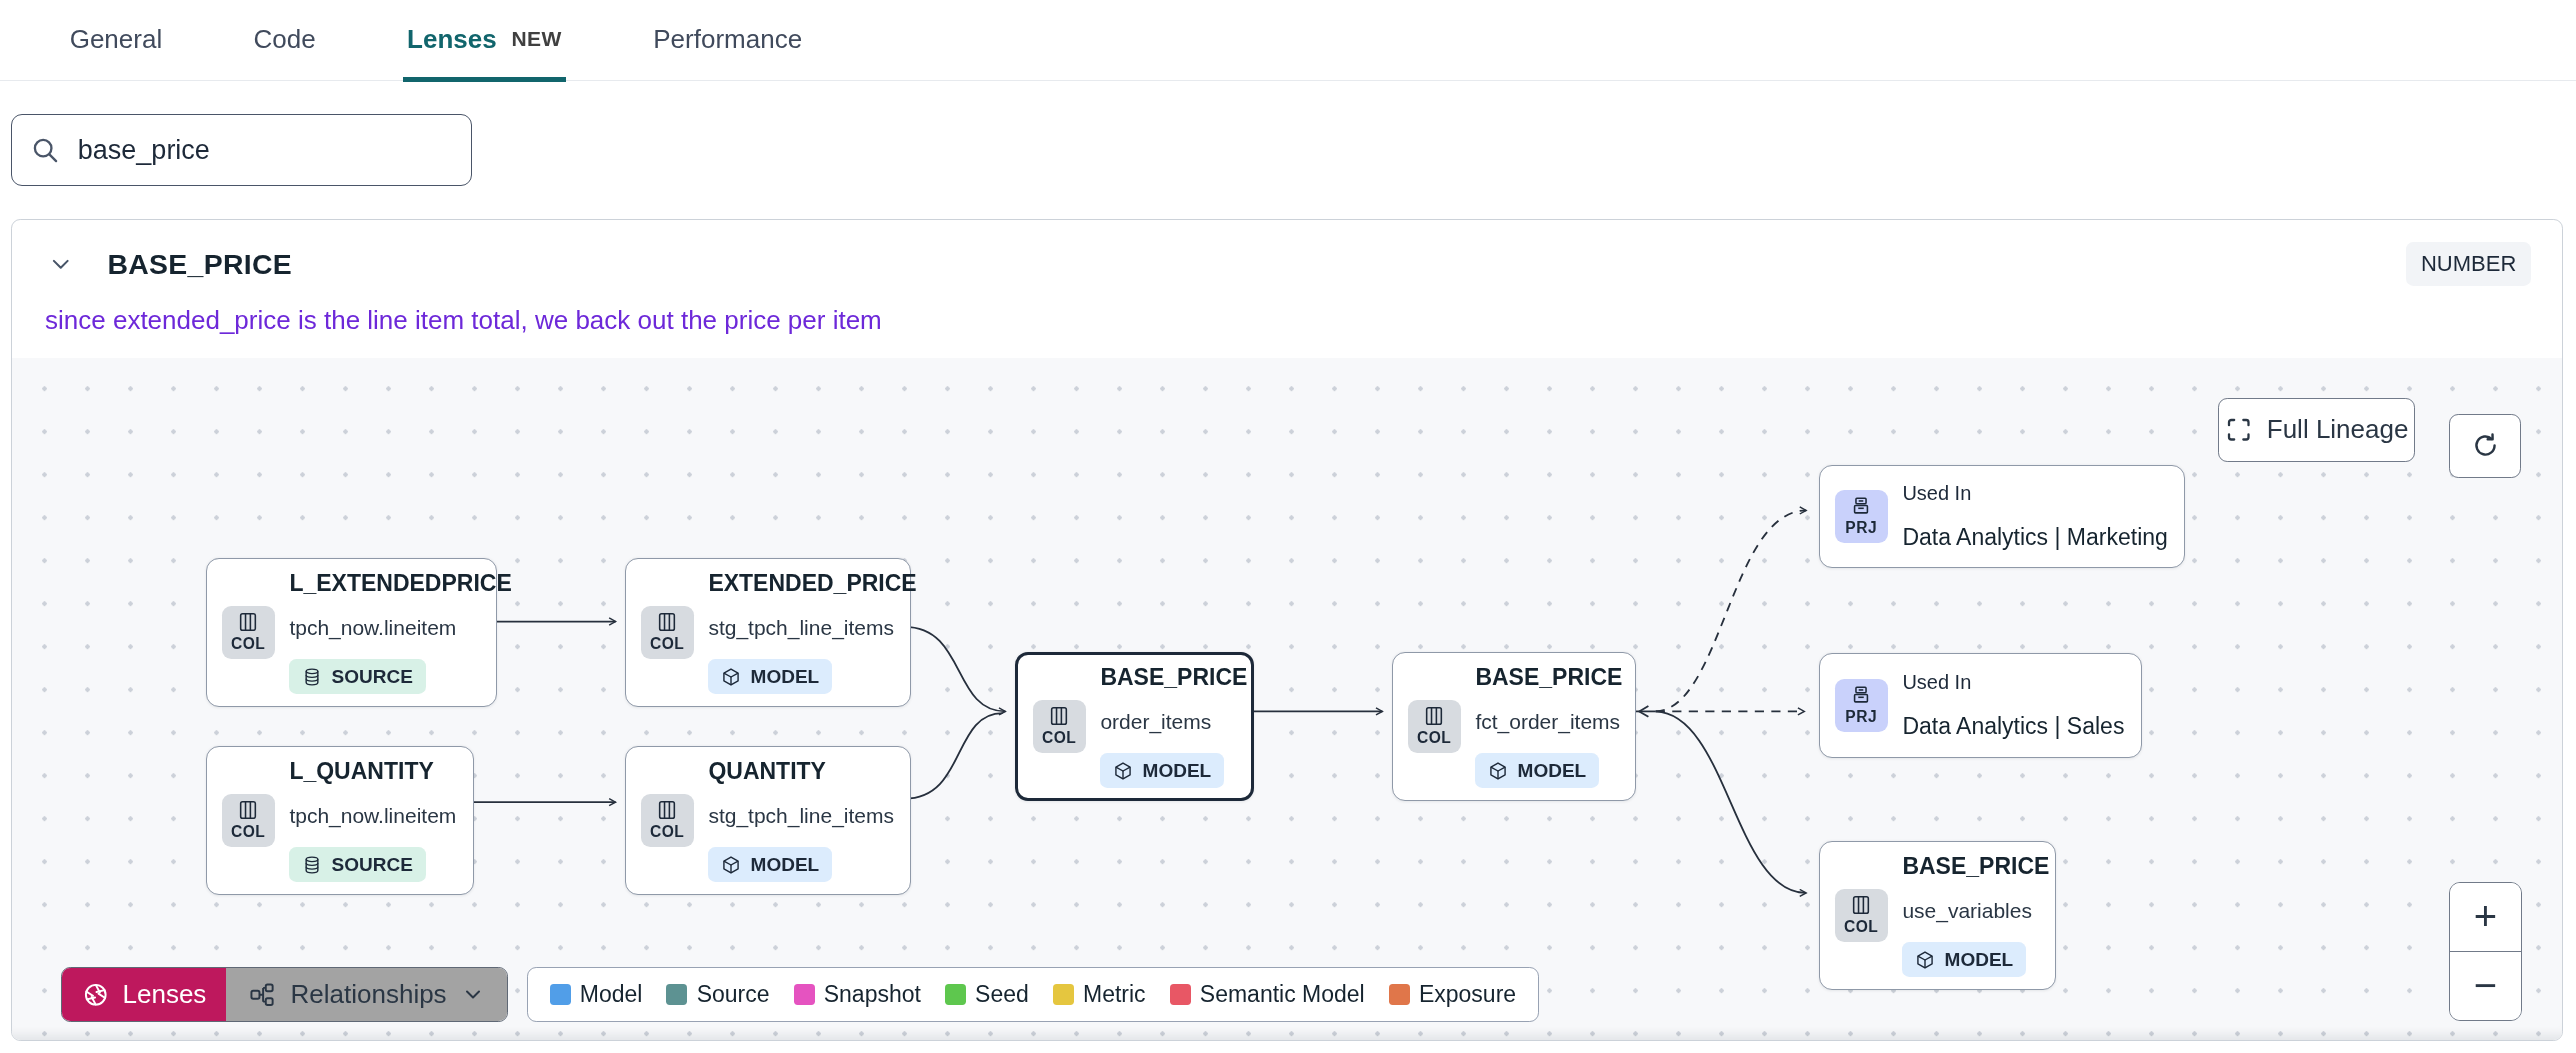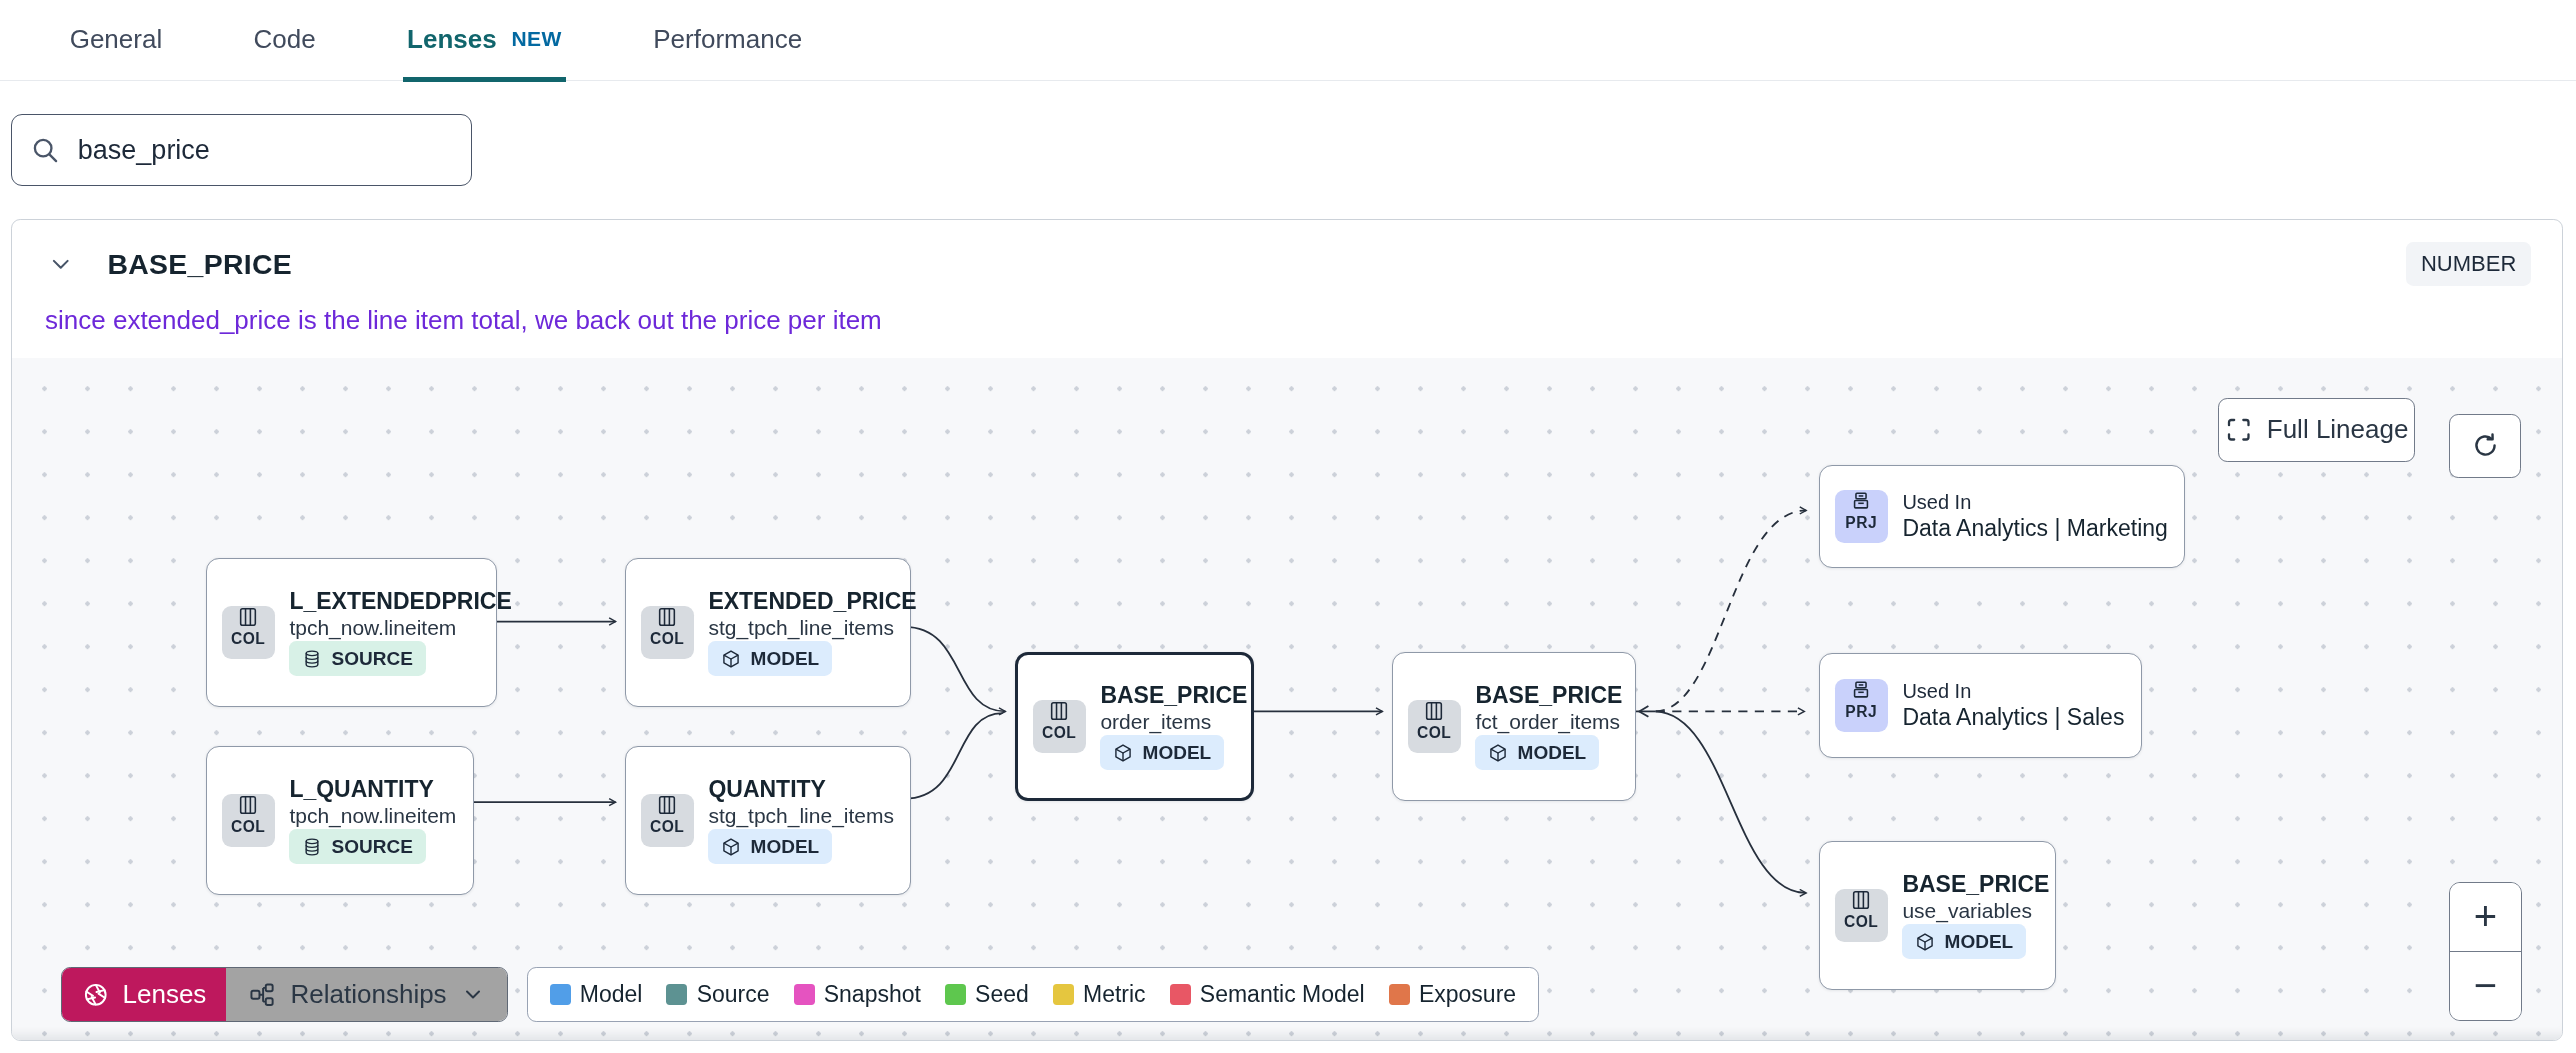--- a/index.html
+++ b/index.html
@@ -23,21 +23,21 @@
   .tab {
     display:flex; align-items:center; gap:14.7px;
     font-size:26px; color:#404a5c;
     padding:0 3.7px 22px 3.7px;
     margin-right:84px;
     cursor:pointer;
     border-bottom:5.5px solid transparent;
     margin-bottom:-1.8px;
   }
   .tab.active { color:#11656c; font-weight:700; border-bottom-color:#11656c; }
-  .new-badge { color:#0369a1; font-weight:700; font-size:21px; letter-spacing:0.5px; }
+  .new-badge { color:#404040; font-weight:700; font-size:21px; letter-spacing:0.5px; }
   .count-badge {
     background:#e6e9ee; color:#2a3644;
     min-width:42px; height:42px; border-radius:21px;
     display:inline-flex; align-items:center; justify-content:center;
     font-size:22px; padding:0 9.2px;
   }
 
   
   .search-row { padding:33px 0 33px 11px; background:#fff; }
   .search-box {
@@ -90,26 +90,26 @@
     border:1.8px solid #8f99a8;
     border-radius:13px;
     display:flex; align-items:center; gap:14.7px;
     padding:0 16.5px 0 14.7px;
     box-shadow:0 0.9px 2.8px rgba(16,24,40,0.08);
   }
   .node.selected { border:3.7px solid #1d2939; }
   .node-badge {
     width:53px; height:53px; border-radius:9.2px;
     background:#d7dbe0;
-    display:flex; flex-direction:column; align-items:center; 
+    display:flex; flex-direction:column; align-items:center; justify-content:center;
     gap:1.8px; flex:0 0 auto;
   }
   .node-badge.prj { background:#c9d1fb; }
   .node-badge .bl { font-size:15.6px; font-weight:600; color:#1d2939; letter-spacing:0.5px; }
-  .node-text { display:flex; flex-direction:column; align-items:flex-start; gap:1px; }
+  .node-text { display:flex; flex-direction:column; align-items:flex-start; gap:19px; }
   .node-title { font-size:23px; font-weight:700; color:#16242f; white-space:nowrap; }
   .node-sub { font-size:21px; color:#2a3644; white-space:nowrap; }
   .type-badge {
     display:inline-flex; align-items:center; gap:9.2px;
     border-radius:7.3px; padding:6.4px 13px;
     font-size:19px; font-weight:600; color:#1d2939;
     white-space:nowrap;
   }
   .type-badge.model { background:#dcecfd; }
   .type-badge.source { background:#d8f1e7; }

